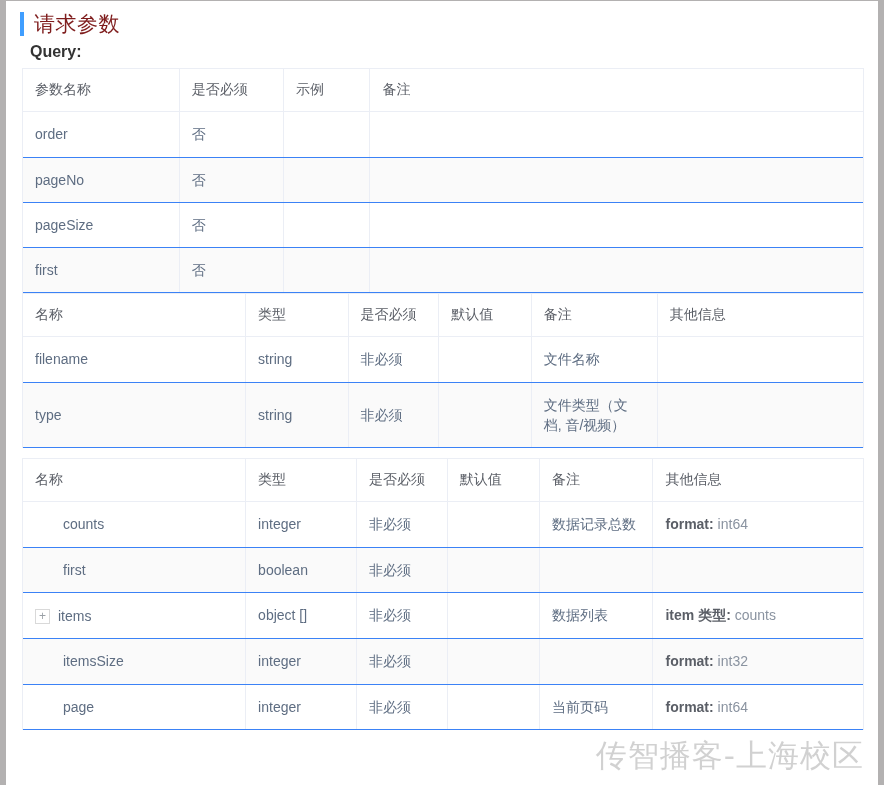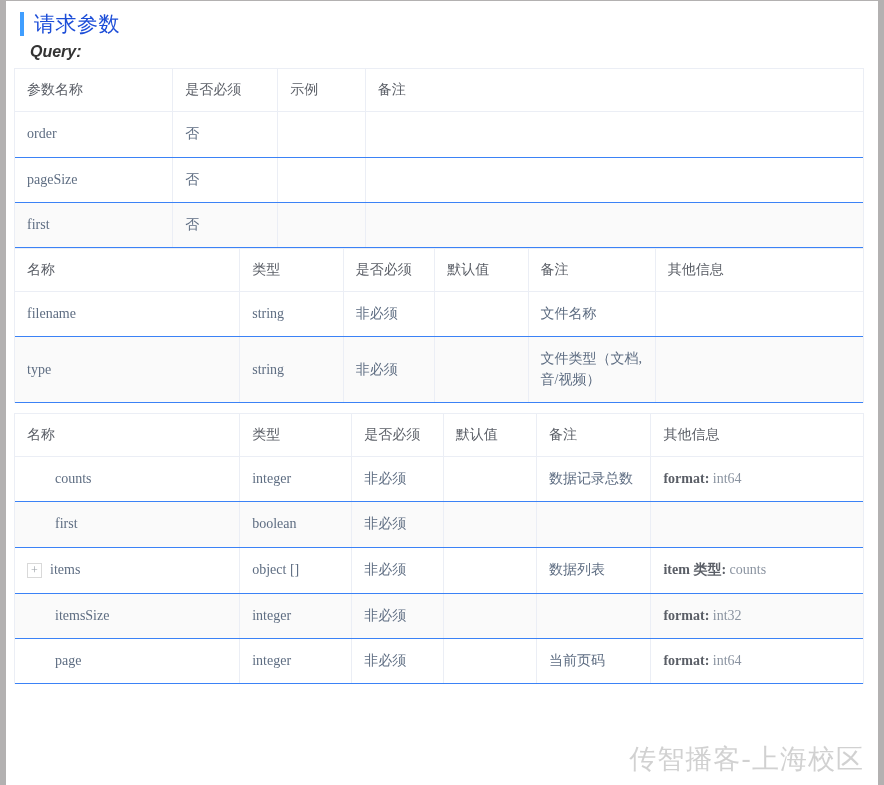--- a/index.html
+++ b/index.html
@@ -37,51 +37,49 @@
     height: 784px;
     background: #ffffff;
     overflow: hidden;
   }
 
   
   .section-heading {
     display: flex;
     align-items: center;
     font-size: 21px;
-    color: #1d4ed8;
+    color: #7f1d1d;
     font-weight: normal;
     margin: 0;
     line-height: 1.25;
   }
   .heading-bar {
     width: 4px;
     height: 24px;
     background: #409eff;
     margin-right: 10px;
     flex: 0 0 auto;
   }
   .heading-text { letter-spacing: 0.5px; }
 
   .sub-heading {
     font-size: 16px;
     font-weight: bold;
     color: #333333;
     margin: 6px 4px 7px 24px;
-    font-style: italic;
   }
 
   
   .table-wrap {
-    margin-left: 8px;
+    margin-left: 16px;
     margin-right: 14px;
     border: 1px solid #ebeef5;
     border-bottom: none;
     background: #ffffff;
     box-sizing: border-box;
-    font-family: Liberation Serif, serif;
   }
   table.api-table {
     width: 100%;
     border-collapse: collapse;
     table-layout: fixed;
     font-size: 14px;
   }
   table.api-table th {
     text-align: left;
     font-weight: normal;
@@ -128,21 +126,21 @@
   td.name-cell .with-expander { display: inline-block; vertical-align: middle; }
 
   .meta-key { font-weight: bold; color: #5a5e66; }
   .meta-val { color: #8a93a0; }
 
   
   #watermark {
     position: absolute;
     right: 14px;
     bottom: 8px;
-    font-size: 27px;
+    font-size: 31px;
     color: rgba(120,120,120,0.34);
     letter-spacing: 1px;
     white-space: nowrap;
     pointer-events: none;
     font-family: "DejaVu Sans", sans-serif;
   }
 </style>
 </head>
 <body>
 
@@ -170,20 +168,26 @@
                 <th>备注</th>
               </tr>
             </thead>
             <tbody>
               <tr>
                 <td class="name-cell"><span class="">order</span></td>
                 <td>否</td>
                 <td></td>
                 <td></td>
               </tr>
+              <tr class="striped">
+                <td class="name-cell"><span class="">pageNo</span></td>
+                <td>否</td>
+                <td></td>
+                <td></td>
+              </tr>
               <tr>
                 <td class="name-cell"><span class="">pageSize</span></td>
                 <td>否</td>
                 <td></td>
                 <td></td>
               </tr>
               <tr class="striped">
                 <td class="name-cell"><span class="">first</span></td>
                 <td>否</td>
                 <td></td>

